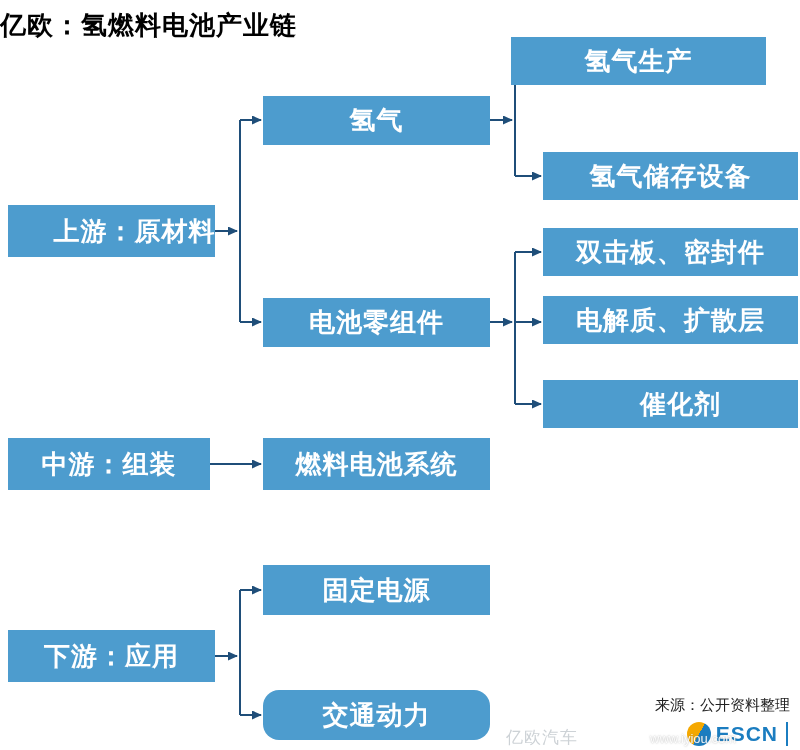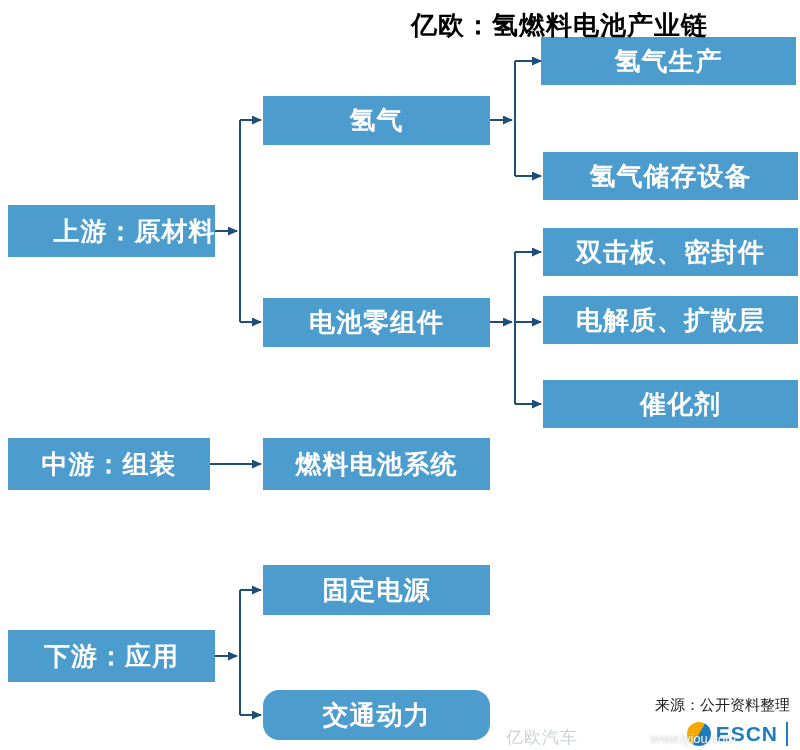--- a/index.html
+++ b/index.html
@@ -5,25 +5,24 @@
   * { margin:0; padding:0; box-sizing:border-box; }
   html,body { width:800px; height:750px; }
   body {
     position:relative;
     background:#ffffff;
     font-family:"Liberation Sans","DejaVu Sans",sans-serif;
     overflow:hidden;
   }
   .title {
     position:absolute; top:8px; left:0; width:680px;
-    text-align:right;
+    text-align:left;
     font-size:26px; font-weight:bold; color:#000;
     letter-spacing:1px;
     z-index:3;
-    margin-left:28px;
   }
   svg.connectors { position:absolute; left:0; top:0; z-index:1; }
   .node {
     position:absolute;
     background:#4D9CCE;
     color:#ffffff;
     font-weight:bold;
     font-size:26px;
     letter-spacing:1px;
     display:flex; align-items:center; justify-content:center;
@@ -113,21 +112,21 @@
 <div class="node" style="left:8px;top:205px;width:207px;height:52px;padding-left:46px;">上游：原材料</div>
 <div class="node" style="left:8px;top:438px;width:202px;height:52px;">中游：组装</div>
 <div class="node" style="left:8px;top:630px;width:207px;height:52px;">下游：应用</div>
 
 <div class="node" style="left:263px;top:96px;width:227px;height:49px;">氢气</div>
 <div class="node" style="left:263px;top:298px;width:227px;height:49px;">电池零组件</div>
 <div class="node" style="left:263px;top:438px;width:227px;height:52px;">燃料电池系统</div>
 <div class="node" style="left:263px;top:565px;width:227px;height:50px;">固定电源</div>
 <div class="node" style="left:263px;top:690px;width:227px;height:50px;border-radius:16px;">交通动力</div>
 
-<div class="node" style="left:541px;top:37px;width:255px;height:48px;">氢气生产</div>
+<div class="node" style="left:511px;top:37px;width:255px;height:48px;">氢气生产</div>
 <div class="node" style="left:543px;top:152px;width:255px;height:48px;">氢气储存设备</div>
 <div class="node" style="left:543px;top:228px;width:255px;height:48px;">双击板、密封件</div>
 <div class="node" style="left:543px;top:296px;width:255px;height:48px;">电解质、扩散层</div>
 <div class="node" style="left:543px;top:380px;width:255px;height:48px;padding-left:20px;">催化剂</div>
 
 <div class="source">来源：公开资料整理</div>
 
 <div class="logo-row">
   <span class="wm-brand">亿欧汽车</span>
   <div class="logo">

